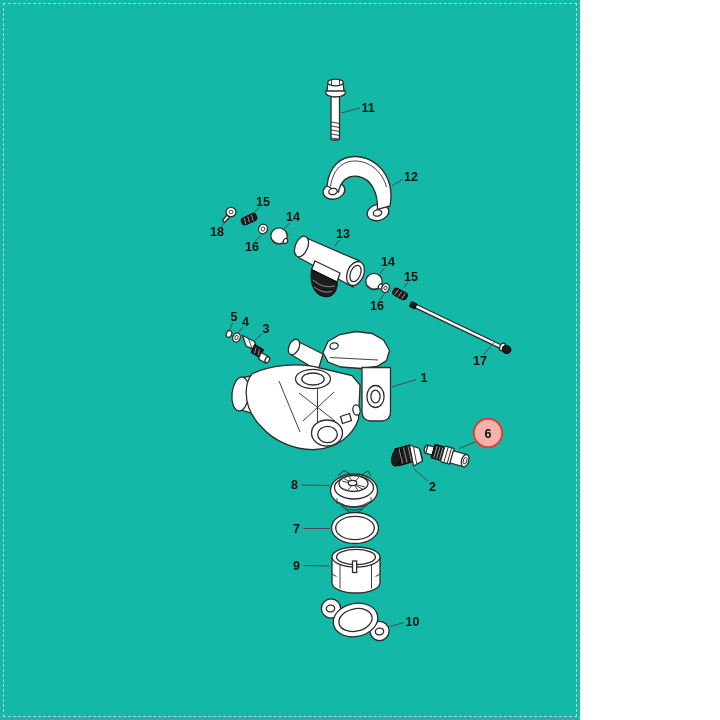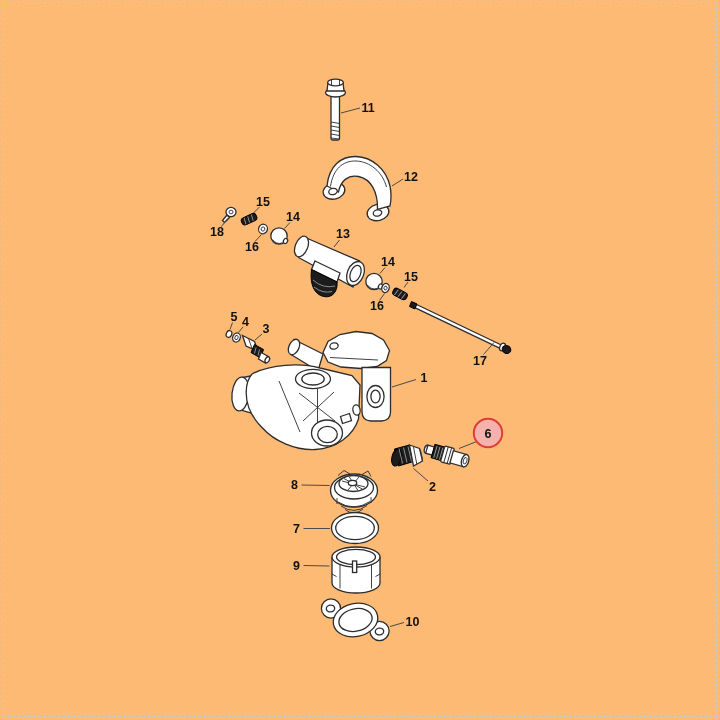--- a/index.html
+++ b/index.html
@@ -5,23 +5,23 @@
   html, body {
     margin: 0;
     padding: 0;
     background: #ffffff;
     width: 720px;
     height: 720px;
     font-family: "Liberation Sans", sans-serif;
   }
   .page {
     position: relative;
-    width: 720px;
+    width: 580px;
     height: 720px;
-    background: #fdba74;
+    background: #14b8a6;
     overflow: hidden;
   }
   .frame {
     position: absolute;
     inset: 3px;
     border: 1.5px dashed #c9c9c9;
     pointer-events: none;
   }
   svg { position: absolute; left: 0; top: 0; }
   .callout {

